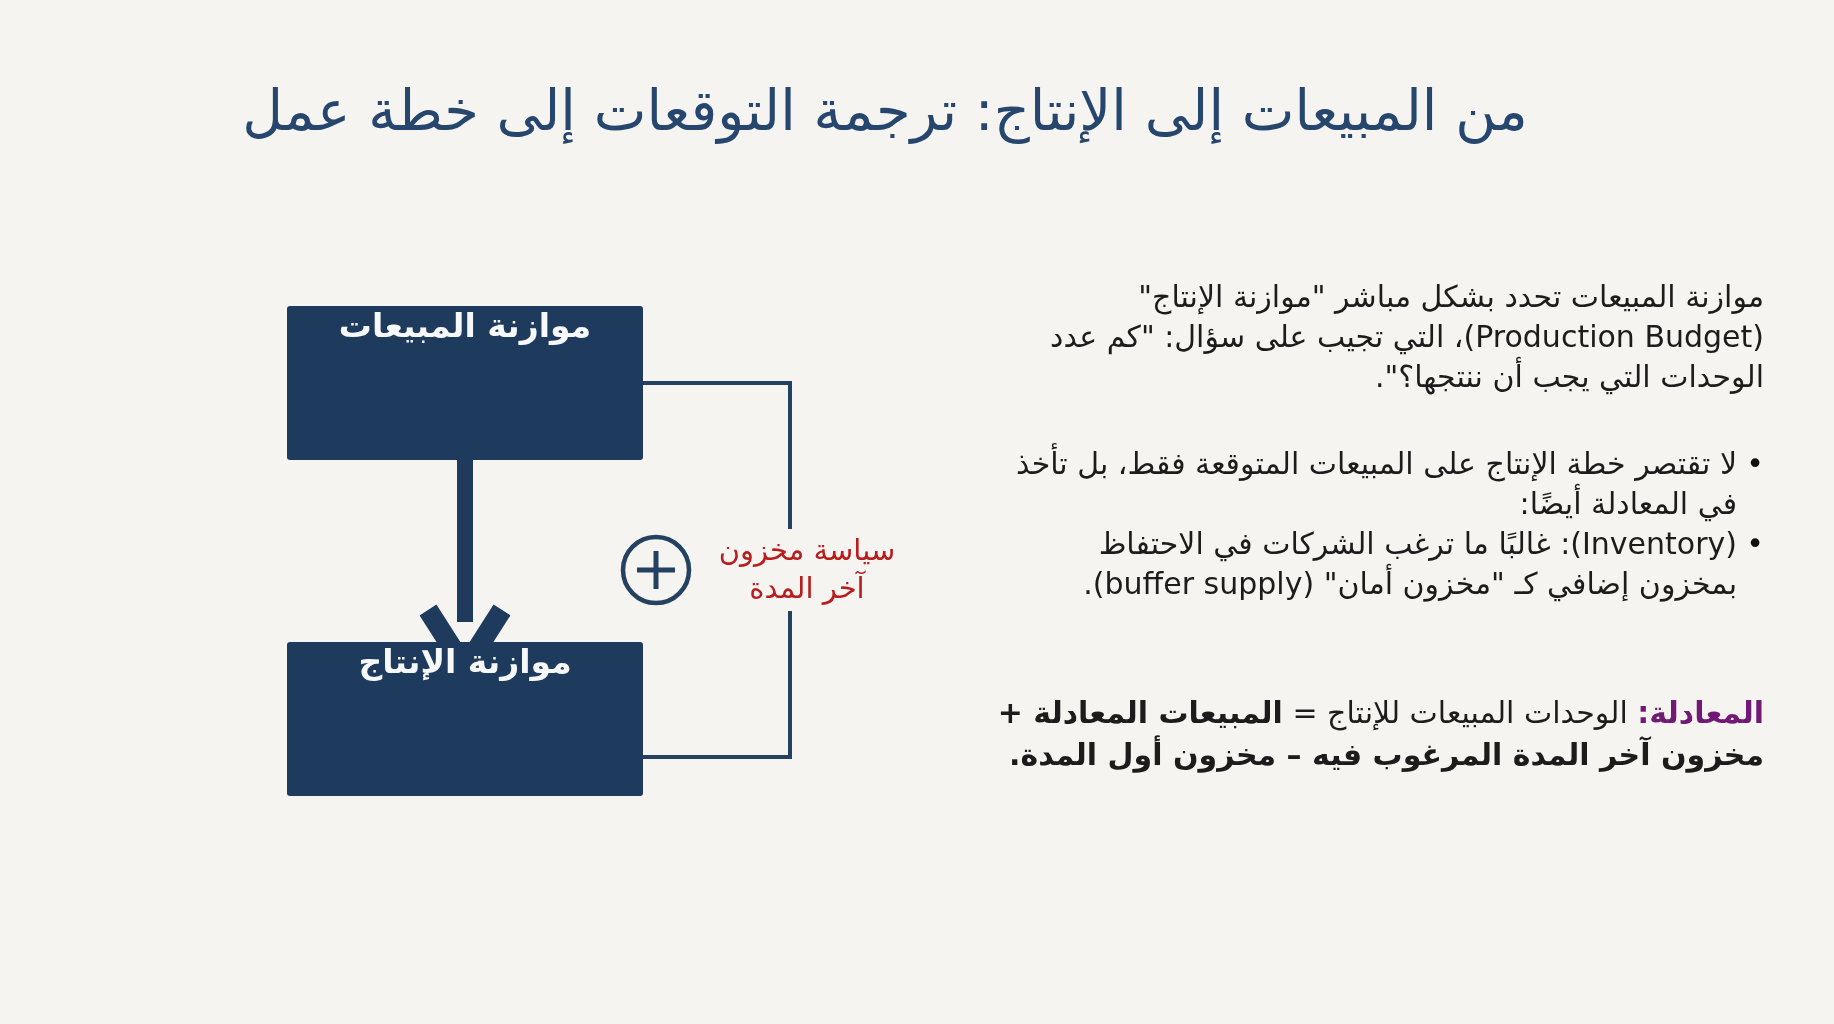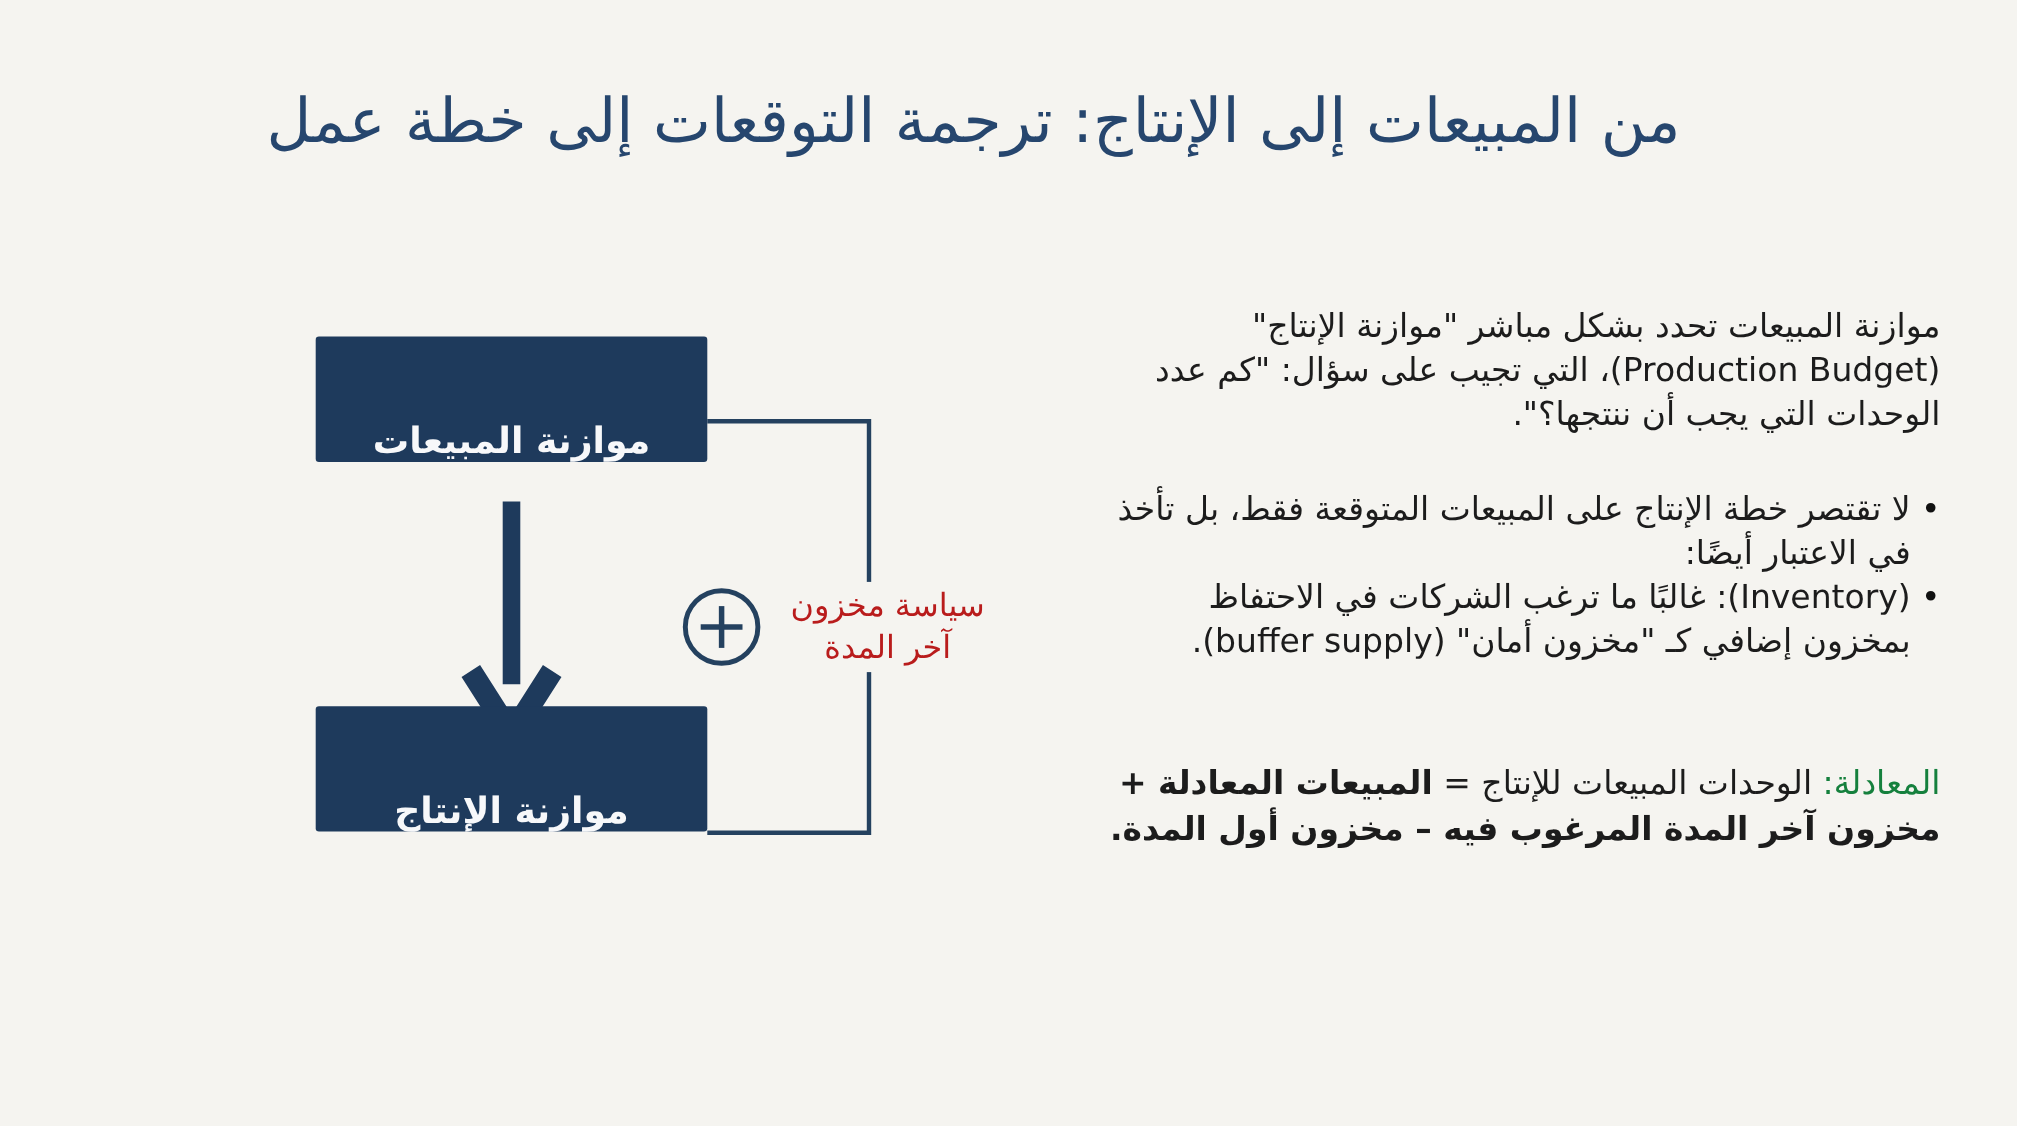--- a/index.html
+++ b/index.html
@@ -36,25 +36,25 @@
     position: absolute;
     inset: 0;
     width: 1834px;
     height: 1024px;
     z-index: 1;
   }
   .flow-box {
     position: absolute;
     left: 287px;
     width: 356px;
-    height: 114px;
+    height: 154px;
     background: #1e3a5c;
     border-radius: 3px;
     display: flex;
-    align-items: flex-end;
+    align-items: flex-start;
     justify-content: center;
     z-index: 2;
   }
   .flow-box span {
     color: #f7f8fa;
     font-size: 33px;
     font-weight: 700;
     white-space: nowrap;
   }
   .box-sales { top: 306px; }
@@ -103,22 +103,22 @@
     line-height: 40px;
     font-size: 30px;
     color: #111;
     text-align: right;
   }
   .formula {
     margin-top: 88px !important;
     line-height: 42px;
   }
   .f-label {
-    color: #15803d;
-    font-weight: 400;
+    color: #701a75;
+    font-weight: 700;
   }
 </style>
 </head>
 <body>
 
 <div class="slide">
 
   <h1 class="title">من المبيعات إلى الإنتاج: ترجمة التوقعات إلى خطة عمل</h1>
 
   <svg class="diagram-svg" viewBox="0 0 1834 1024" aria-hidden="true">
@@ -147,21 +147,21 @@
     <p class="intro">
       <span class="ln">موازنة المبيعات تحدد بشكل مباشر "موازنة الإنتاج"</span>
       <span class="ln">(Production Budget)، التي تجيب على سؤال: "كم عدد</span>
       <span class="ln">الوحدات التي يجب أن ننتجها؟".</span>
     </p>
 
     <div class="bullets">
       <div class="bullet">
         <span class="dot">•</span>
         <span class="ln">لا تقتصر خطة الإنتاج على المبيعات المتوقعة فقط، بل تأخذ</span>
-        <span class="ln">في الاعتبار أيضًا:</span>
+        <span class="ln">في المعادلة أيضًا:</span>
       </div>
       <div class="bullet">
         <span class="dot">•</span>
         <span class="ln">(Inventory): غالبًا ما ترغب الشركات في الاحتفاظ</span>
         <span class="ln">بمخزون إضافي كـ "مخزون أمان" (buffer supply).</span>
       </div>
     </div>
 
     <p class="formula">
       <span class="ln"><span class="f-label">المعادلة:</span><span> الوحدات المبيعات للإنتاج = </span><span class="bold">المبيعات المعادلة +</span></span>

